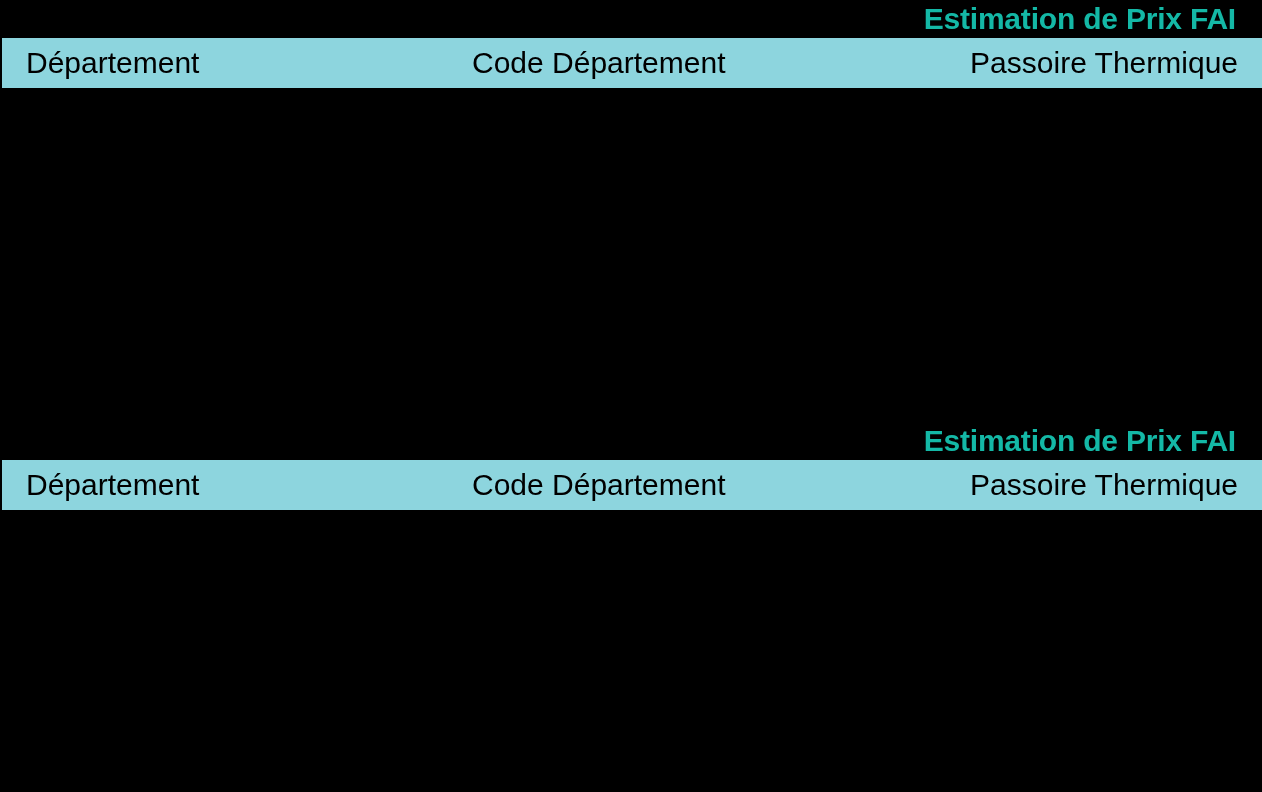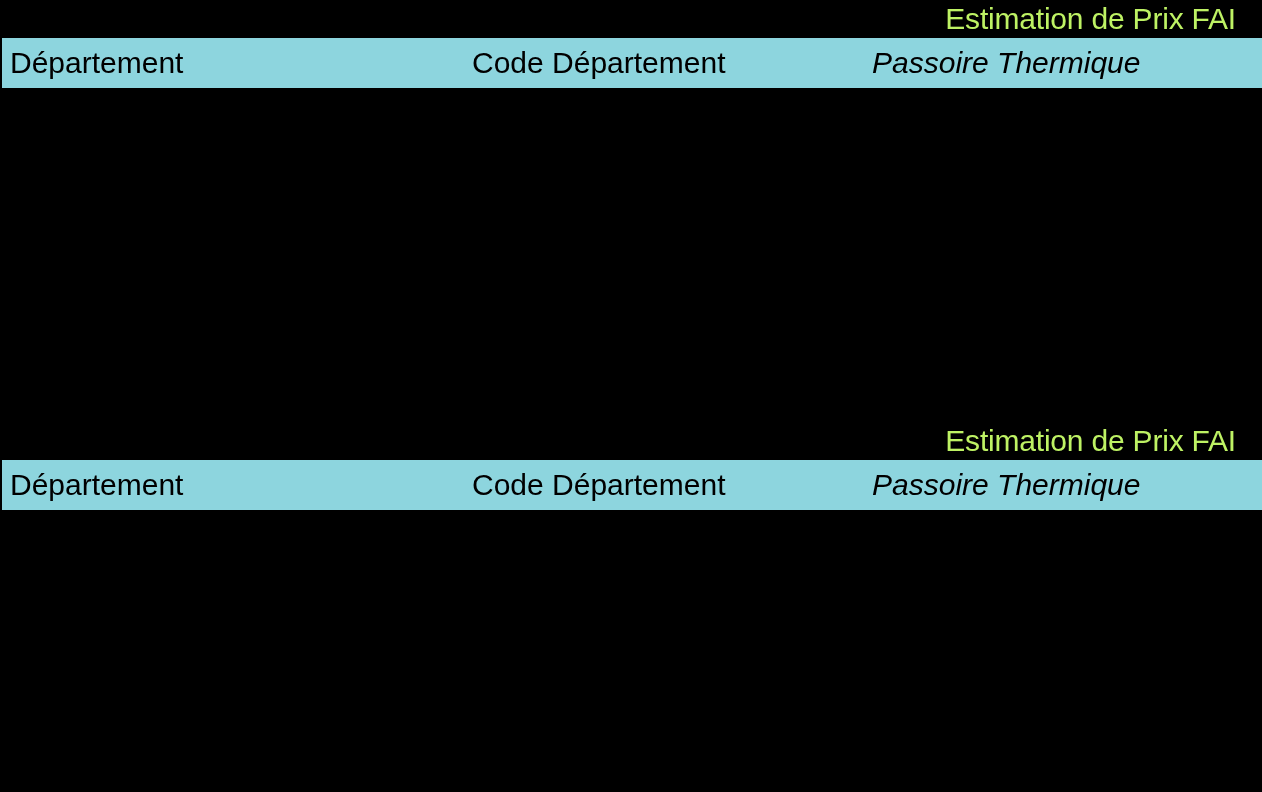--- a/index.html
+++ b/index.html
@@ -23,22 +23,22 @@
   }
 
   
   .table-block {
     position: absolute;
     left: 0;
     width: 1262px;
   }
 
   .table-title {
-    color: #bef264;
-    font-weight: normal;
+    color: #14b8a6;
+    font-weight: bold;
     font-size: 30px;
     line-height: 38px;
     text-align: right;
     padding-right: 26px;
     letter-spacing: -0.2px;
     white-space: nowrap;
   }
 
   .header-row {
     background: #8DD5DE;
@@ -53,31 +53,30 @@
     color: #000000;
     font-size: 30px;
     line-height: 34px;
     white-space: nowrap;
     box-sizing: border-box;
   }
 
   .col-dept {
     flex: 0 0 470px;
     text-align: left;
-    padding-left: 8px;
+    padding-left: 24px;
   }
   .col-code {
     flex: 0 0 400px;
     text-align: left;
   }
   .col-passoire {
     flex: 1 1 auto;
-    text-align: left;
-    padding-right: 12px;
-    font-style: italic;
+    text-align: right;
+    padding-right: 24px;
   }
 
   .table-body {
     background: #000000;
     width: 1262px;
   }
 </style>
 </head>
 <body>
 

